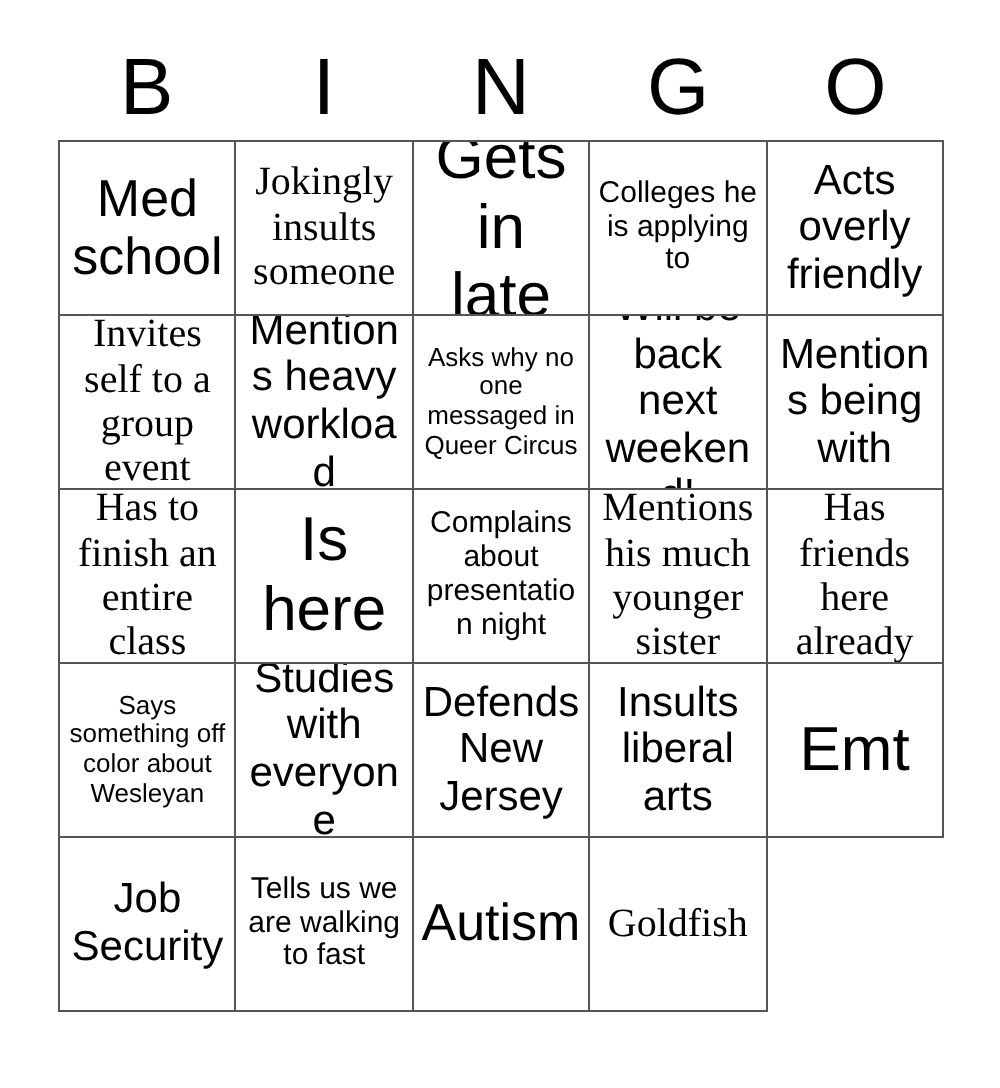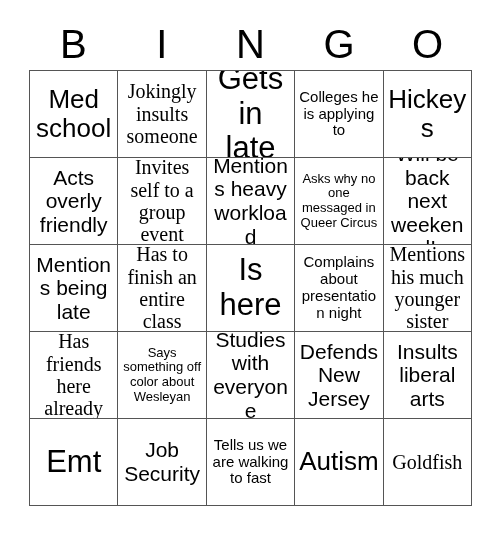--- a/index.html
+++ b/index.html
@@ -107,42 +107,39 @@
       </div>
     <div class="cell">
         <span class="cell-text fs-md">Jokingly insults someone</span>
       </div>
     <div class="cell">
         <span class="cell-text fs-xxl">Gets in late</span>
       </div>
     <div class="cell">
         <span class="cell-text fs-sm">Colleges he is applying to</span>
       </div>
-    <div class="cell">
-        <span class="cell-text fs-xl">Hickeys</span>
-      </div>
 
     <div class="cell">
         <span class="cell-text fs-lg">Acts overly friendly</span>
       </div>
     <div class="cell">
         <span class="cell-text fs-md">Invites self to a group event</span>
       </div>
     <div class="cell">
         <span class="cell-text fs-lg">Mentions heavy workload</span>
       </div>
     <div class="cell">
         <span class="cell-text fs-xs">Asks why no one messaged in Queer Circus</span>
       </div>
     <div class="cell">
         <span class="cell-text fs-lg">Will be back next weekend!</span>
       </div>
 
     <div class="cell">
-        <span class="cell-text fs-lg">Mentions being late</span>
+        <span class="cell-text fs-lg">Mentions being with</span>
       </div>
     <div class="cell">
         <span class="cell-text fs-md">Has to finish an entire class</span>
       </div>
     <div class="cell">
         <span class="cell-text fs-xxl">Is here</span>
       </div>
     <div class="cell">
         <span class="cell-text fs-sm">Complains about presentation night</span>
       </div>

